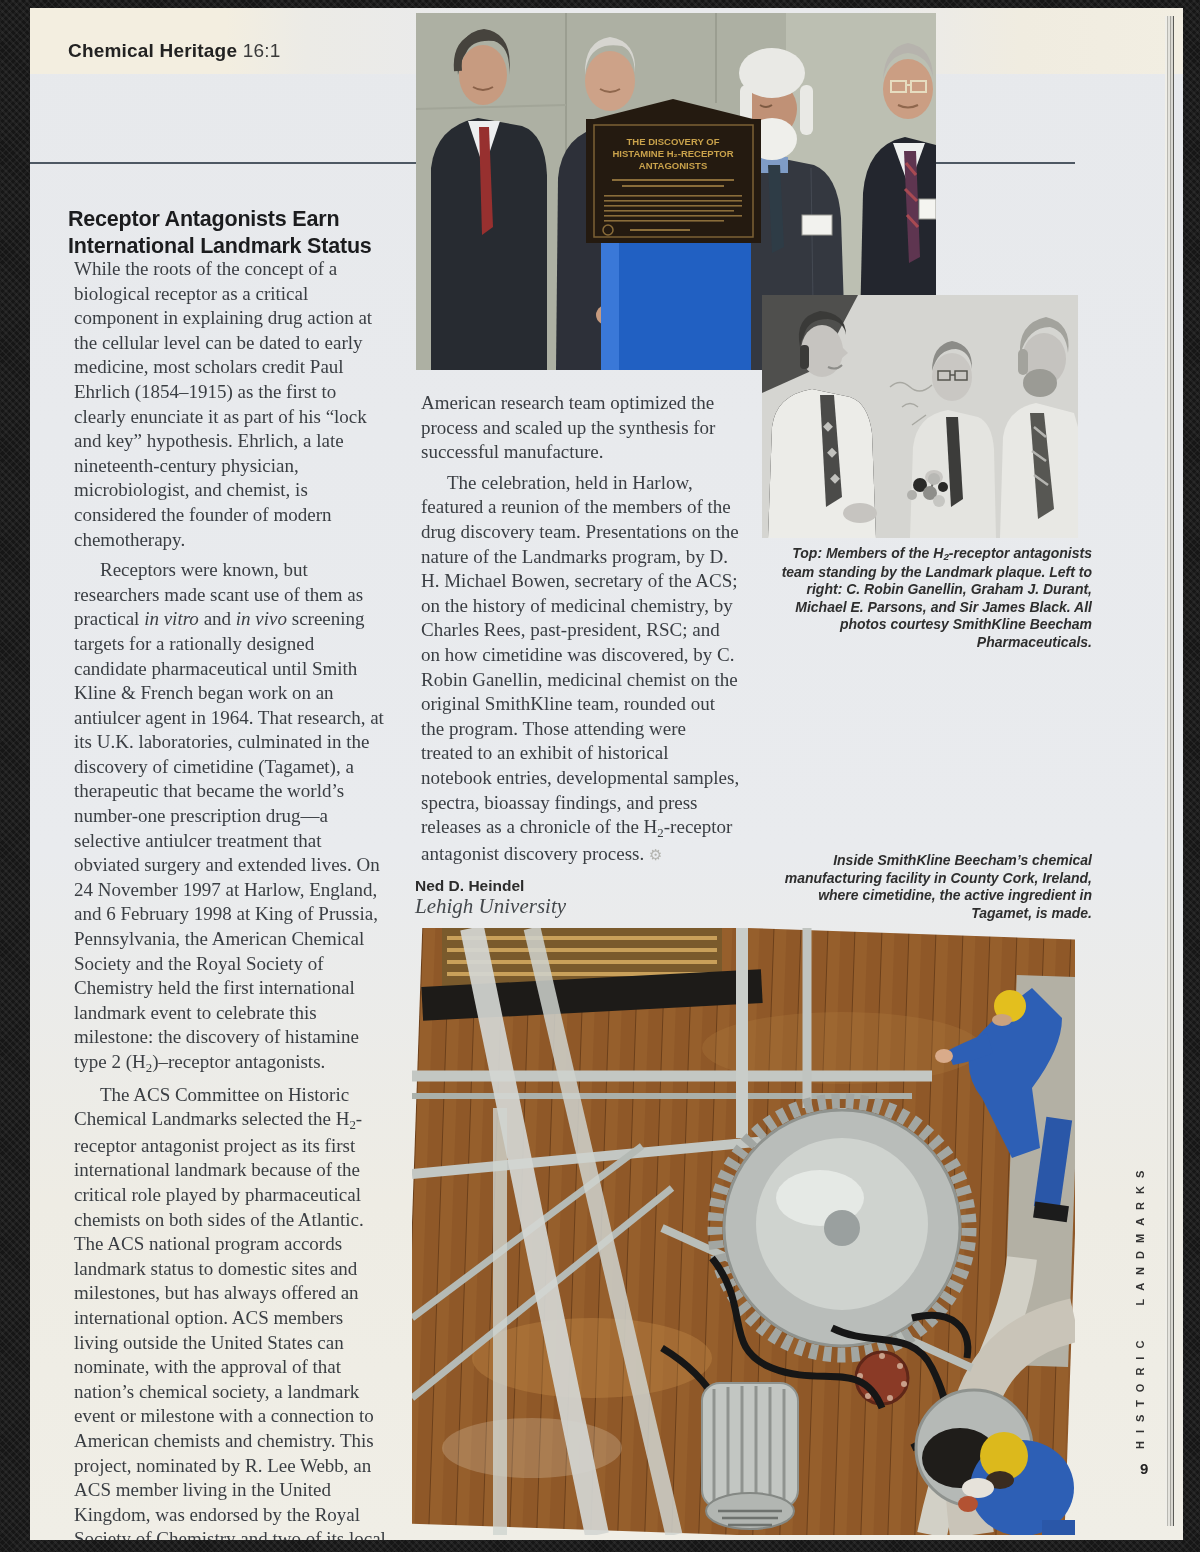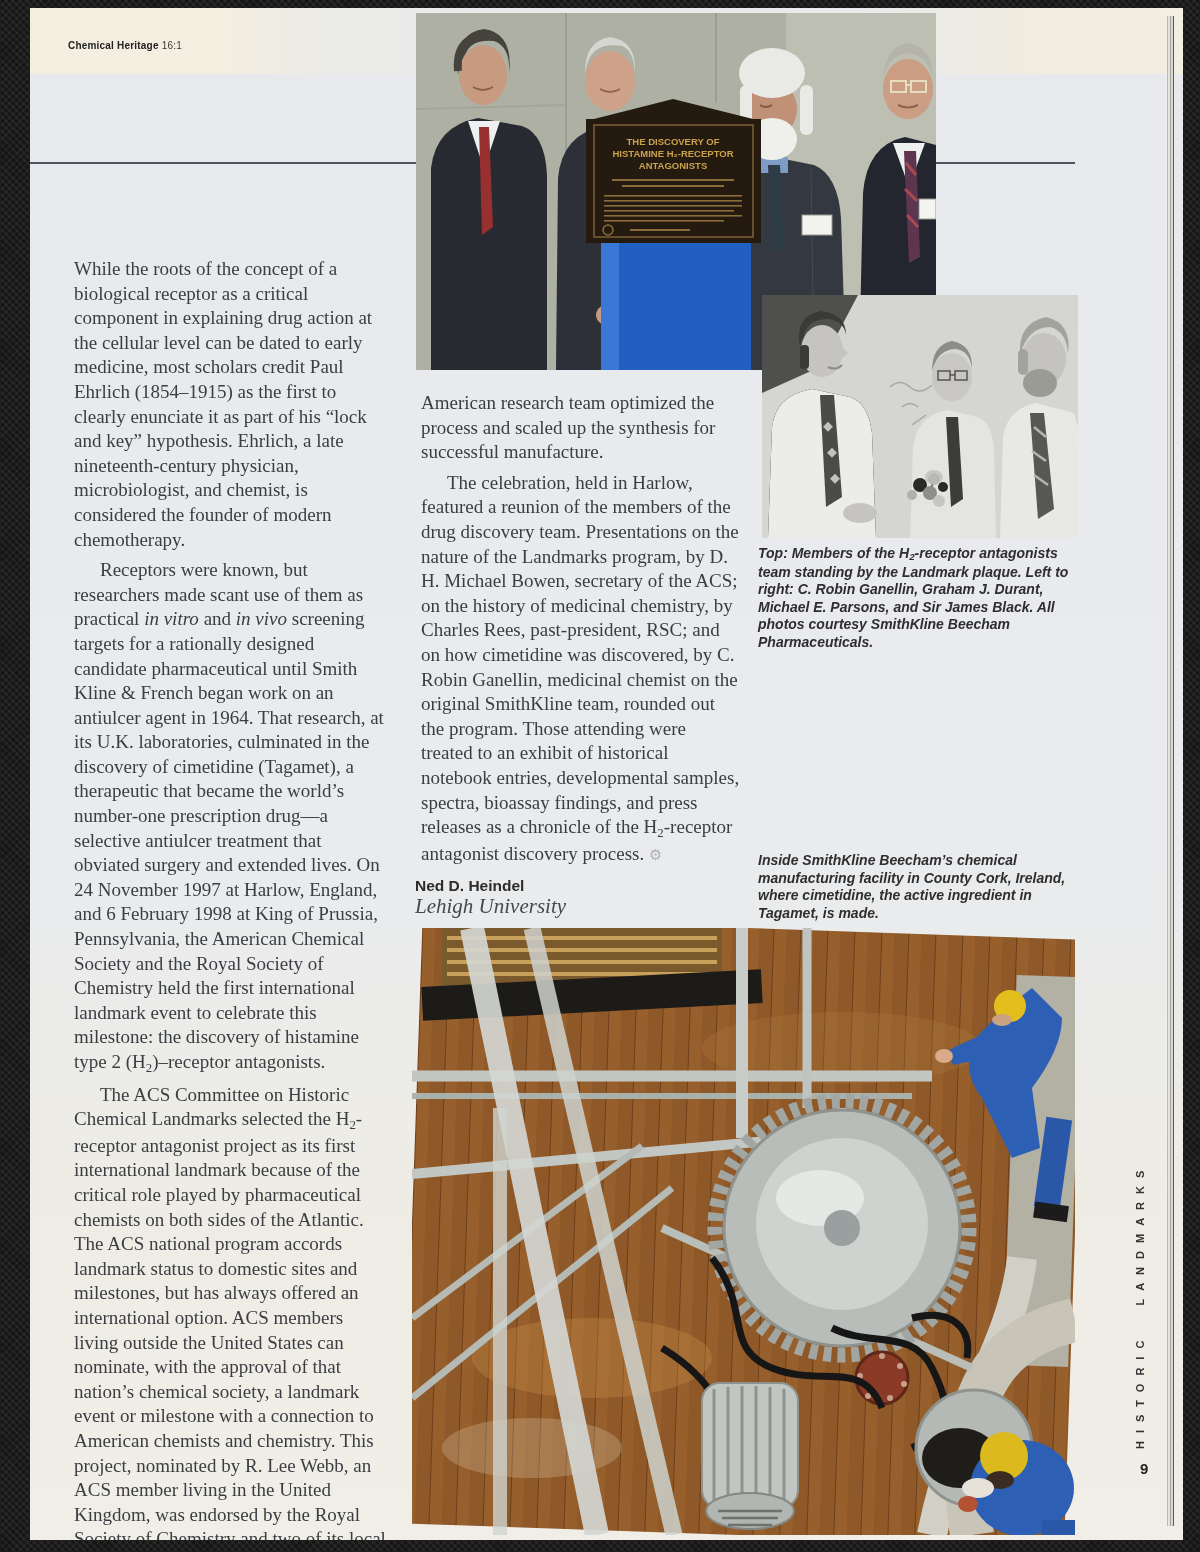--- a/index.html
+++ b/index.html
@@ -9,21 +9,21 @@
       repeating-linear-gradient(45deg, rgba(255,255,255,.05) 0 2px, transparent 2px 5px),
       repeating-linear-gradient(-45deg, rgba(255,255,255,.04) 0 2px, transparent 2px 5px);
     font-family:"Liberation Sans", sans-serif;}
   .page{position:absolute;left:30px;top:8px;width:1153px;height:1532px;
     background:linear-gradient(180deg,#e7e9ec 0%, #e9ebee 55%, #eeece4 78%, #f0eee6 100%);
     overflow:hidden;}
   .page-edge{position:absolute;right:9px;top:8px;bottom:14px;width:9px;
     background:linear-gradient(90deg,#efeee8 0 2px,#b9b8b2 2px 3px,#e4e3dd 3px 5px,#a5a49e 5px 6px,#d8d7d1 6px 8px,#5a5a56 8px 9px);}
   .cream-band{position:absolute;left:0;top:0;height:66px;width:100%;
     background:linear-gradient(90deg,#f3eee0 0%,#f3eee0 17%,#ecebe6 24%,#e9eaec 40%,#e9eaec 72%,#f0ece0 86%,#f2eee2 100%);}
-  .masthead{position:absolute;left:38px;top:32px;font-size:10px;color:#222;letter-spacing:.2px;}
+  .masthead{position:absolute;left:38px;top:32px;font-size:19px;color:#222;letter-spacing:.2px;}
   .masthead b{font-weight:bold;}
   .masthead .issue{font-weight:normal;color:#3a3a3a;}
   .rule{position:absolute;left:0;top:154px;width:1045px;height:2px;background:#4e5863;}
 
   .article-title{position:absolute;left:38px;top:184px;width:330px;
     font-size:21.5px;line-height:27px;font-weight:bold;color:#1b1c1e;letter-spacing:-.2px;}
 
   .col{position:absolute;color:#3a3e43;font-family:"Liberation Serif", serif;
     font-size:19px;line-height:24.6px;text-align:left;}
   .col1{left:38px;top:243px;width:326px;}
@@ -32,21 +32,21 @@
   .col p.ind{text-indent:26px;}
   .col sub{font-size:68%;vertical-align:baseline;position:relative;top:.28em;}
   .endmark{color:#b3b3ae;font-family:"DejaVu Sans", sans-serif;font-size:15px;}
 
   .byline{margin-top:9px;font-family:"Liberation Sans", sans-serif;
     font-size:15.5px;font-weight:bold;color:#2c2c2c;line-height:20px;}
   .affiliation{font-family:"Liberation Serif", serif;font-style:italic;
     font-size:21px;color:#44484c;line-height:20px;}
 
   .caption{position:absolute;left:728px;width:334px;
-    font-size:14px;line-height:17.6px;font-weight:bold;font-style:italic;color:#2e2e2e;}
+    font-size:14px;line-height:17.6px;font-weight:bold;font-style:italic;color:#2e2e2e;text-align:right;}
   .caption sub{font-size:70%;vertical-align:baseline;position:relative;top:.25em;}
   .cap-top{top:537px;}
   .cap-above{top:648px;}
   .cap-facility{top:844px;}
 
   .photo{position:absolute;display:block;}
   .photo-plaque{left:386px;top:5px;width:520px;height:357px;z-index:1;}
   .photo-bw{left:732px;top:287px;width:316px;height:243px;z-index:2;}
   .photo-factory{left:382px;top:920px;width:663px;height:607px;z-index:1;}
 
@@ -63,20 +63,21 @@
   <div class="page">
     <div class="cream-band"></div>
 
     <div class="masthead">
       <b>Chemical Heritage</b>
       <span class="issue">16:1</span>
     </div>
 
     <div class="rule"></div>
 
+    <h1 class="article-title">Receptor Antagonists Earn International Landmark Status</h1>
 
     <div class="col col1">
       <p>While the roots of the concept of a biological receptor as a critical component in explaining drug action at the cellular level can be dated to early medicine, most scholars credit Paul Ehrlich (1854–1915) as the first to clearly enunciate it as part of his “lock and key” hypothesis. Ehrlich, a late nineteenth-century physician, microbiologist, and chemist, is considered the founder of modern chemotherapy.</p>
       <p class="ind">Receptors were known, but researchers made scant use of them as practical <i>in vitro</i> and <i>in vivo</i> screening targets for a rationally designed candidate pharmaceutical until Smith Kline &amp; French began work on an antiulcer agent in 1964. That research, at its U.K. laboratories, culminated in the discovery of cimetidine (Tagamet), a therapeutic that became the world’s number-one prescription drug—a selective antiulcer treatment that obviated surgery and extended lives. On 24 November 1997 at Harlow, England, and 6 February 1998 at King of Prussia, Pennsylvania, the American Chemical Society and the Royal Society of Chemistry held the first international landmark event to celebrate this milestone: the discovery of histamine type 2 (H<sub>2</sub>)–receptor antagonists.</p>
       <p class="ind">The ACS Committee on Historic Chemical Landmarks selected the H<sub>2</sub>-receptor antagonist project as its first international landmark because of the critical role played by pharmaceutical chemists on both sides of the Atlantic. The ACS national program accords landmark status to domestic sites and milestones, but has always offered an international option. ACS members living outside the United States can nominate, with the approval of that nation’s chemical society, a landmark event or milestone with a connection to American chemists and chemistry. This project, nominated by R. Lee Webb, an ACS member living in the United Kingdom, was endorsed by the Royal Society of Chemistry and two of its local sections.</p>
       <p class="ind">While the initial bioassay and the lead-drug candidate were discovered at the Smith Kline &amp; French (later SmithKline Beecham) facilities in the United Kingdom, the company’s</p>
     </div>
 
     <div class="col col2">
       <p>American research team optimized the process and scaled up the synthesis for successful manufacture.</p>

